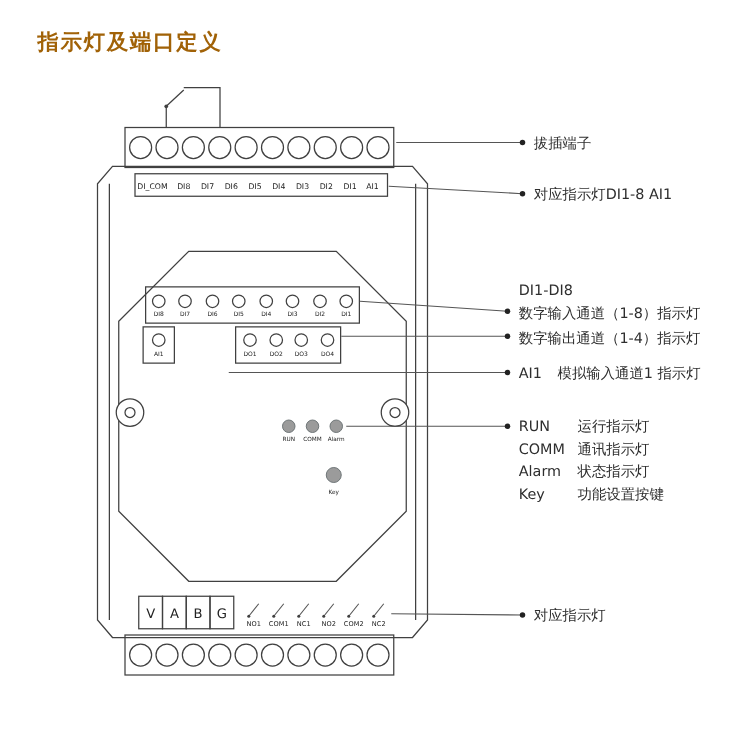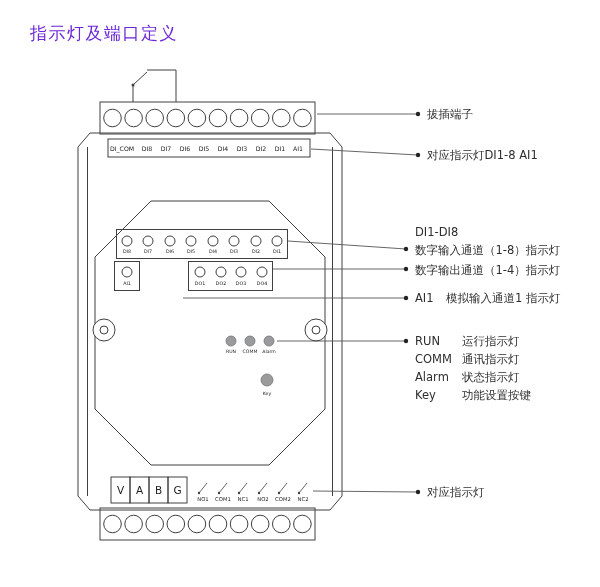--- a/index.html
+++ b/index.html
@@ -1,19 +1,19 @@
 <!DOCTYPE html>
 <html><head>
 <meta charset="utf-8">
 <style>
   html,body{margin:0;padding:0;background:#ffffff;}
   #screen{position:relative;width:600px;height:587px;background:#ffffff;overflow:hidden;
           font-family:"DejaVu Sans","Liberation Sans",sans-serif;}
-  #page-title{position:absolute;left:30px;top:22px;font-size:17px;font-weight:400;
-              letter-spacing:1.5px;color:#6d28d9;}
+  #page-title{position:absolute;left:30px;top:22px;font-size:17px;font-weight:700;
+              letter-spacing:1.5px;color:#a16207;}
   svg text{font-family:"DejaVu Sans","Liberation Sans",sans-serif;fill:#222;}
   .lbl-port{font-size:6.2px;}
   .lbl-led{font-size:4.8px;}
   .lbl-status{font-size:4.6px;}
   .lbl-power{font-size:10.5px;}
   .lbl-relay{font-size:5.3px;}
   .anno{font-size:11.5px;fill:#2e2e2e;}
   .outline{stroke:#404040;fill:none;stroke-width:1;}
   .leader{stroke:#555;stroke-width:0.9;fill:none;}
   .screw{stroke:#404040;fill:#ffffff;stroke-width:1;}

